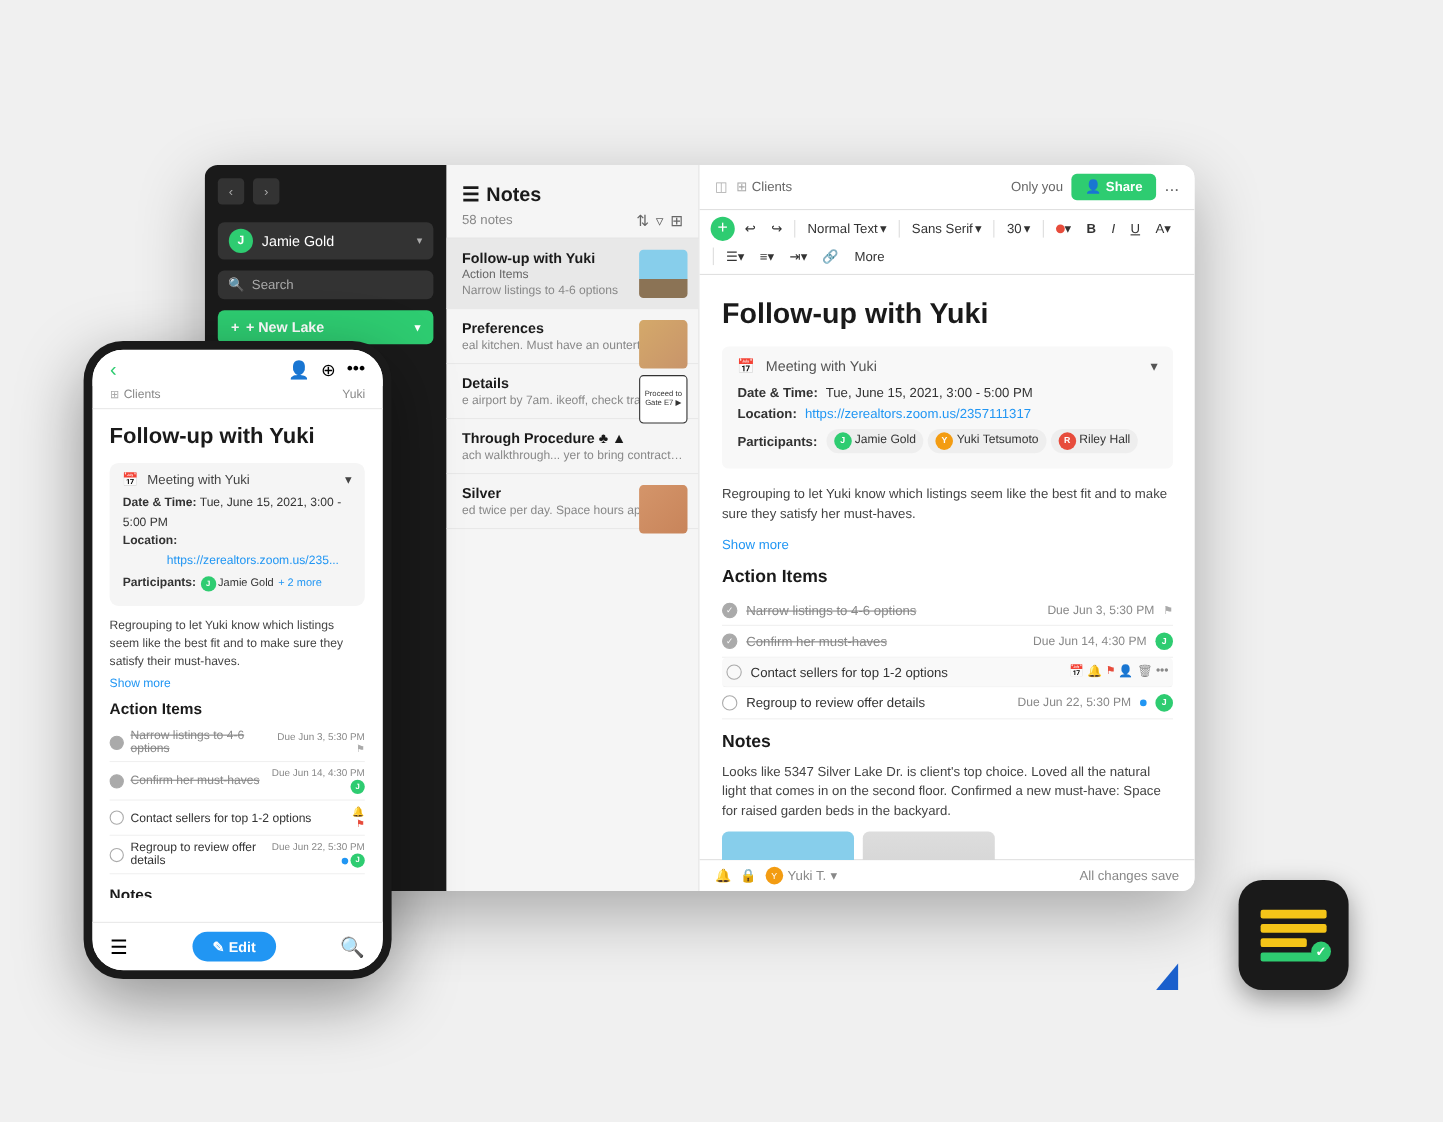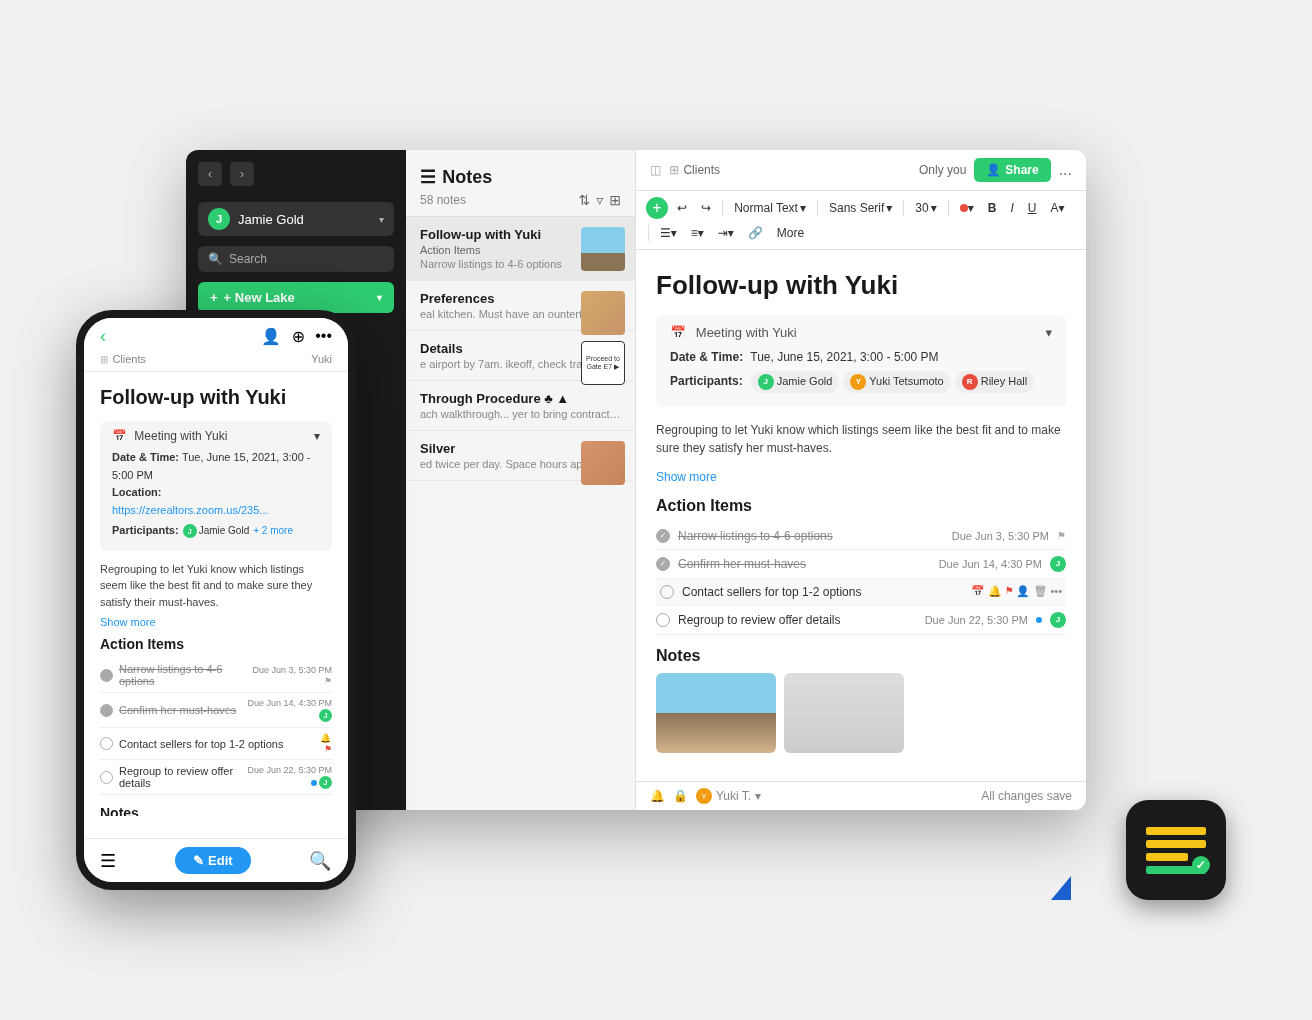--- a/index.html
+++ b/index.html
@@ -661,20 +661,21 @@
       line-height: 1.6;
     }
 
     .mobile-meeting-details .label {
       font-weight: 600;
     }
 
     .mobile-meeting-details a {
       color: #2196f3;
       text-decoration: none;
+      margin-left: 40px;
     }
 
     .mobile-participants {
       display: flex;
       align-items: center;
       gap: 4px;
       flex-wrap: wrap;
       margin: 3px 0;
     }
 
@@ -999,20 +1000,24 @@
               <span>
                 <span class="icon">📅</span>
                 <span>Meeting with Yuki</span>
               </span>
               <span>▾</span>
             </div>
             <div class="meeting-details">
               <div>
                 <span class="label">Date &amp; Time:</span>
                 <span>Tue, June 15, 2021, 3:00 - 5:00 PM</span>
+              </div>
+              <div>
+                <span class="label">Location:</span>
+                <a href="#">https://zerealtors.zoom.us/2357111317</a>
               </div>
               <div class="participants-row">
                 <span class="label">Participants:</span>
                 <div class="participant-chip">
                   <div class="participant-avatar pa-j">J</div>
                   <span>Jamie Gold</span>
                 </div>
                 <div class="participant-chip">
                   <div class="participant-avatar pa-y">Y</div>
                   <span>Yuki Tetsumoto</span>
@@ -1060,20 +1065,21 @@
 
           <div class="action-item">
             <div class="check-circle"></div>
             <span class="action-item-text">Regroup to review offer details</span>
             <span class="action-item-due">Due Jun 22, 5:30 PM</span>
             <span class="blue-dot"></span>
             <div class="action-item-avatar-sm" style="background:#2ecc71;">J</div>
           </div>
 
           <div class="section-title">Notes</div>
+          <p class="notes-section-content">Looks like 5347 Silver Lake Dr. is client's top choice. Loved all the natural light that comes in on the second floor. Confirmed a new must-have: Space for raised garden beds in the backyard.</p>
 
           <div class="note-images">
             <div class="note-image-thumb img-mountain"></div>
             <div class="note-image-thumb img-building"></div>
           </div>
         </div>
 
         <div class="editor-bottom-bar">
           <span>🔔</span>
           <span>🔒</span>

